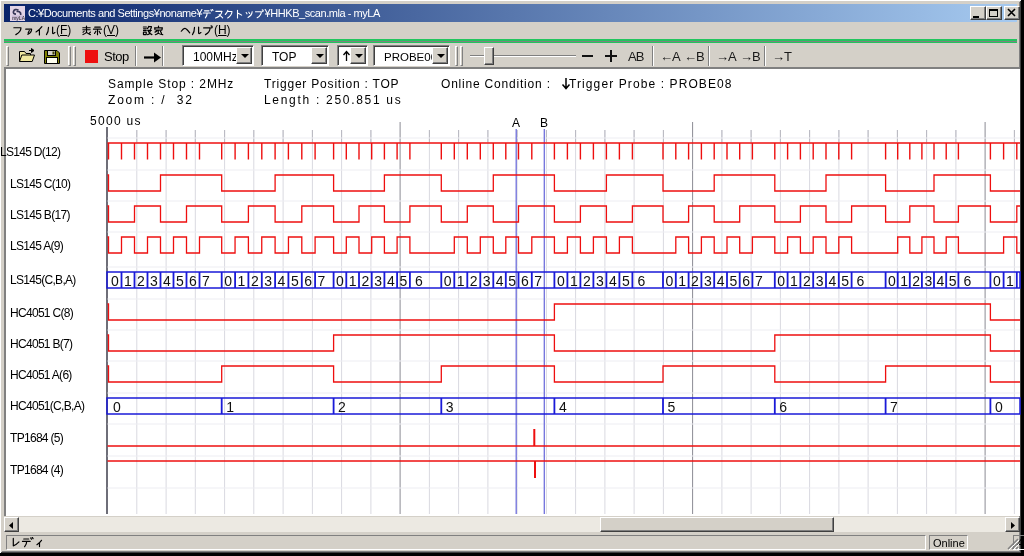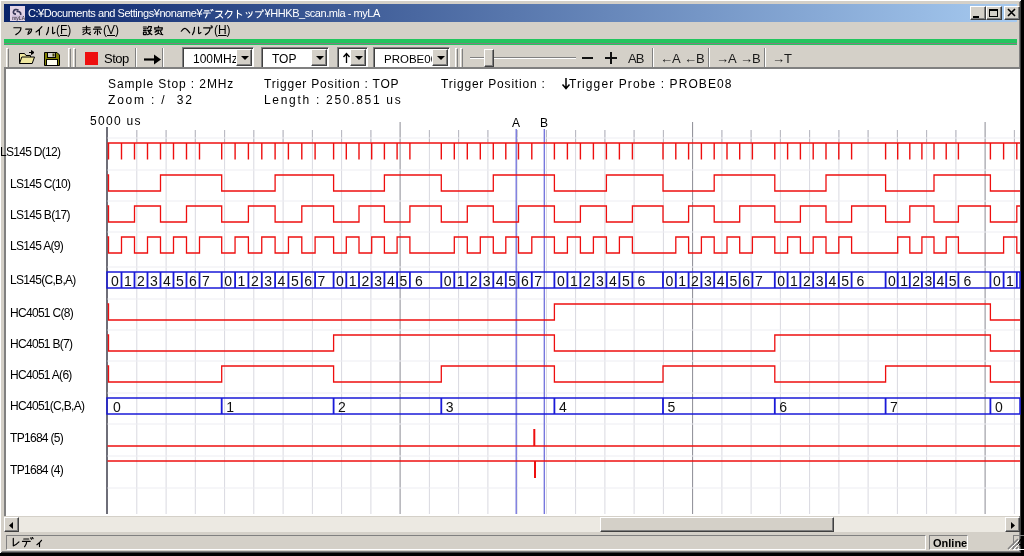--- a/index.html
+++ b/index.html
@@ -8,42 +8,42 @@
 #win{position:absolute;left:0;top:0;width:1021px;height:553px;background:#d4d0c8;
  box-shadow:inset 1px 1px 0 #ffffff, inset -1px -1px 0 #404040, inset 2px 2px 0 #d4d0c8, inset -2px -2px 0 #808080;}
 #title{position:absolute;left:4px;top:4px;width:1013px;height:18px;
  background:linear-gradient(to right,#0a246a,#a6caf0);color:#fff;font-size:12px;}
 #title .txt{position:absolute;left:24px;top:3px;white-space:nowrap;letter-spacing:-0.45px;font-size:11px;text-align:right;}
 .tbtn{position:absolute;top:2px;width:16px;height:14px;background:#d4d0c8;
  border:1px solid;border-color:#fff #404040 #404040 #fff;box-shadow:inset -1px -1px 0 #808080;}
 #menu{position:absolute;left:4px;top:22px;width:1013px;height:17px;font-size:12px;color:#000;}
 .mi{position:absolute;top:1px;white-space:nowrap}
 #toolbar{position:absolute;left:4px;top:39px;width:1013px;height:14px;
- border-top:6px solid #22c55e;}
+ border-top:4px solid #22c55e;}
 #toolbar:before{content:"";position:absolute;left:0;top:-2px;width:100%;height:1px;background:#808080}
 .grip{position:absolute;top:3px;width:3px;height:20px;border:1px solid;border-color:#fff #808080 #808080 #fff;}
 .tsep{position:absolute;top:3px;width:2px;height:20px;border-left:1px solid #808080;border-right:1px solid #fff;}
 .combo{position:absolute;top:2px;height:21px;background:#fff;border:1px solid;border-color:#808080 #fff #fff #808080;
  box-shadow:inset 1px 1px 0 #404040;font-size:12px;}
 .combo .cv{position:absolute;left:10px;top:4px;white-space:nowrap}
 .cbtn{position:absolute;right:1px;top:1px;width:16px;height:17px;background:#d4d0c8;
  border:1px solid;border-color:#fff #404040 #404040 #fff;box-shadow:inset -1px -1px 0 #808080;}
 .cbtn:after{content:"";position:absolute;left:4px;top:6px;border:4px solid transparent;border-top:4px solid #000;}
 .tt{position:absolute;top:6px;font-size:13px;color:#1a1a1a;white-space:nowrap}
 #client{position:absolute;left:4px;top:67px;width:1016px;height:449px;background:#fff;
  border-top:2px solid #808080;border-left:2px solid #808080;}
 .lab{position:absolute;font-size:12px;color:#000;white-space:nowrap}
 .rl{position:absolute;font-size:12px;color:#000;white-space:nowrap;letter-spacing:-0.7px}
 #hsb{position:absolute;left:4px;top:517px;width:1016px;height:15px;background:#ece9e2;}
 .sbtn{position:absolute;top:0;width:15px;height:15px;background:#d4d0c8;
  border:1px solid;border-color:#fff #404040 #404040 #fff;box-shadow:inset -1px -1px 0 #808080;}
 #thumb{position:absolute;left:596px;top:0;width:234px;height:15px;background:#d4d0c8;
  border:1px solid;border-color:#fff #404040 #404040 #fff;box-shadow:inset -1px -1px 0 #808080;}
 #status{position:absolute;left:4px;top:533px;width:1013px;height:18px;background:#d4d0c8;font-size:11px;}
-.spanel{position:absolute;top:2px;height:15px;border:1px solid;border-color:#808080 #fff #fff #808080;font-weight:bold;}
+.spanel{position:absolute;top:2px;height:15px;border:1px solid;border-color:#808080 #fff #fff #808080;}
 svg.k{display:inline-block;vertical-align:-2px}
 </style></head><body>
 
 <div id="win"></div>
 <div id="title">
 <svg class="abs" style="left:6px;top:2px" width="15" height="15">
       <rect x="0" y="0" width="15" height="15" fill="#e2d4e6"></rect>
       <path d="M8.5 4 Q4.5 2.5 3.5 5.5 Q2.8 8 6 8.2 M6.5 5.5 Q9.5 5 10.5 7 L10.8 9" fill="none" stroke="#383858" stroke-width="1.7"></path>
       <rect x="2" y="9.5" width="11.5" height="4.5" fill="#c8b8d4"></rect>
       <text x="2.2" y="13.8" font-size="5" fill="#303030" style="font-family:'Liberation Sans'">myLA</text>
@@ -158,21 +158,21 @@
 <div class="tsep" style="left:704px"></div>
 <span class="tt" style="left:712px;letter-spacing:-1px">→A</span>
 <span class="tt" style="left:736px;letter-spacing:-1px">→B</span>
 <div class="tsep" style="left:760px"></div>
 <span class="tt" style="left:768px;letter-spacing:-1px">→T</span>
 </div>
 <div id="client"></div>
 <div class="abs" style="left:106px;top:127px;width:1.5px;height:387px;background:#6e6e78"></div>
 <span class="lab" style="left:108px;top:77px;letter-spacing:0.9px">Sample Stop : 2MHz</span>
 <span class="lab" style="left:264px;top:77px;letter-spacing:0.8px">Trigger Position : TOP</span>
-<span class="lab" style="left:441px;top:77px;letter-spacing:0.8px">Trigger Position :</span>
+<span class="lab" style="left:441px;top:77px;letter-spacing:0.8px">Online Condition :</span>
 <svg class="abs" style="left:560px;top:77px" width="12" height="14">
     <path d="M6 1 V11 M2.5 7.5 L6 11.5 L9.5 7.5" stroke="#000" stroke-width="1.5" fill="none"></path>
   </svg>
 <span class="lab" style="left:569px;top:77px;letter-spacing:1.1px">Trigger Probe : PROBE08</span>
 <span class="lab" style="left:108px;top:93px;letter-spacing:1.8px">Zoom : /&nbsp; 32</span>
 <span class="lab" style="left:264px;top:93px;letter-spacing:1.7px">Length : 250.851 us</span>
 <span class="lab" style="left:90px;top:114px;letter-spacing:1.3px">5000 us</span>
 <span class="lab" style="left:512px;top:116px">A</span>
 <span class="lab" style="left:540px;top:116px">B</span>
 <span class="rl" style="left:0;top:145px">LS145 D(12)</span>

